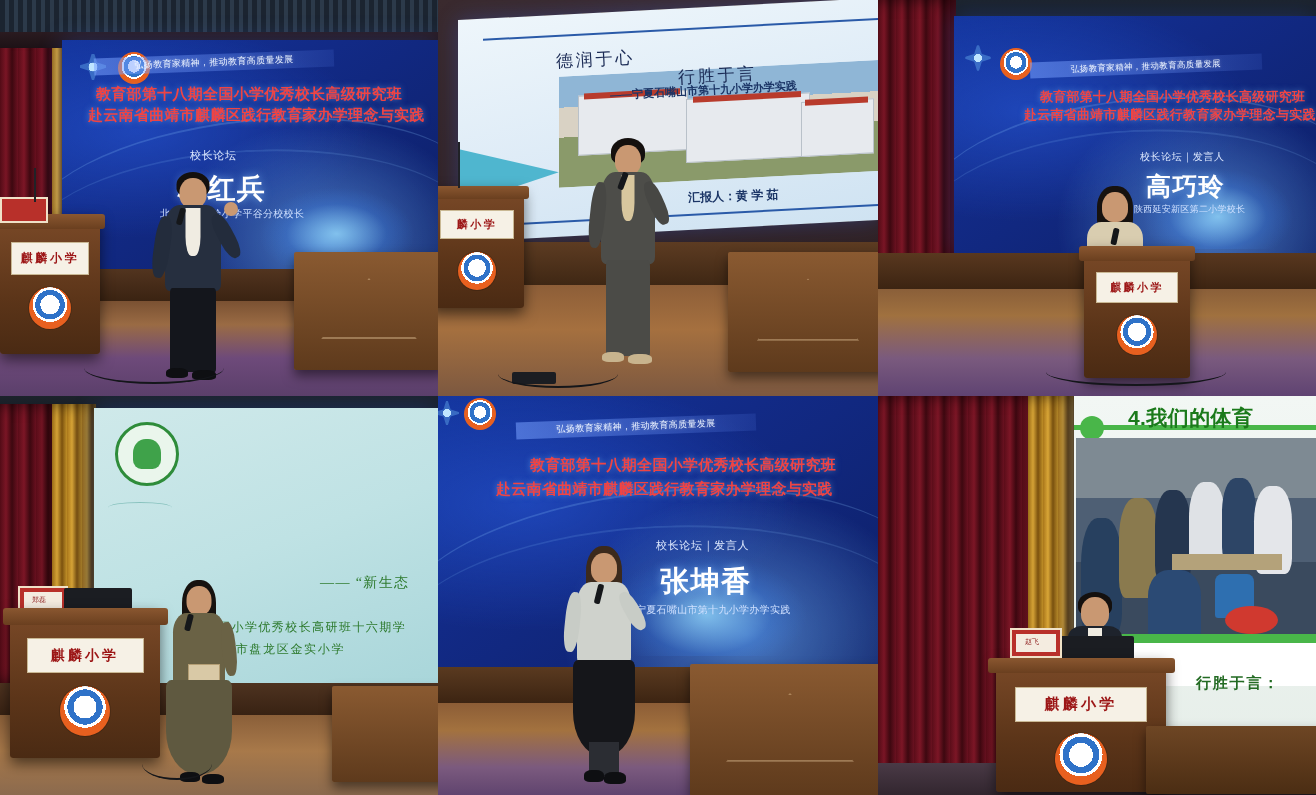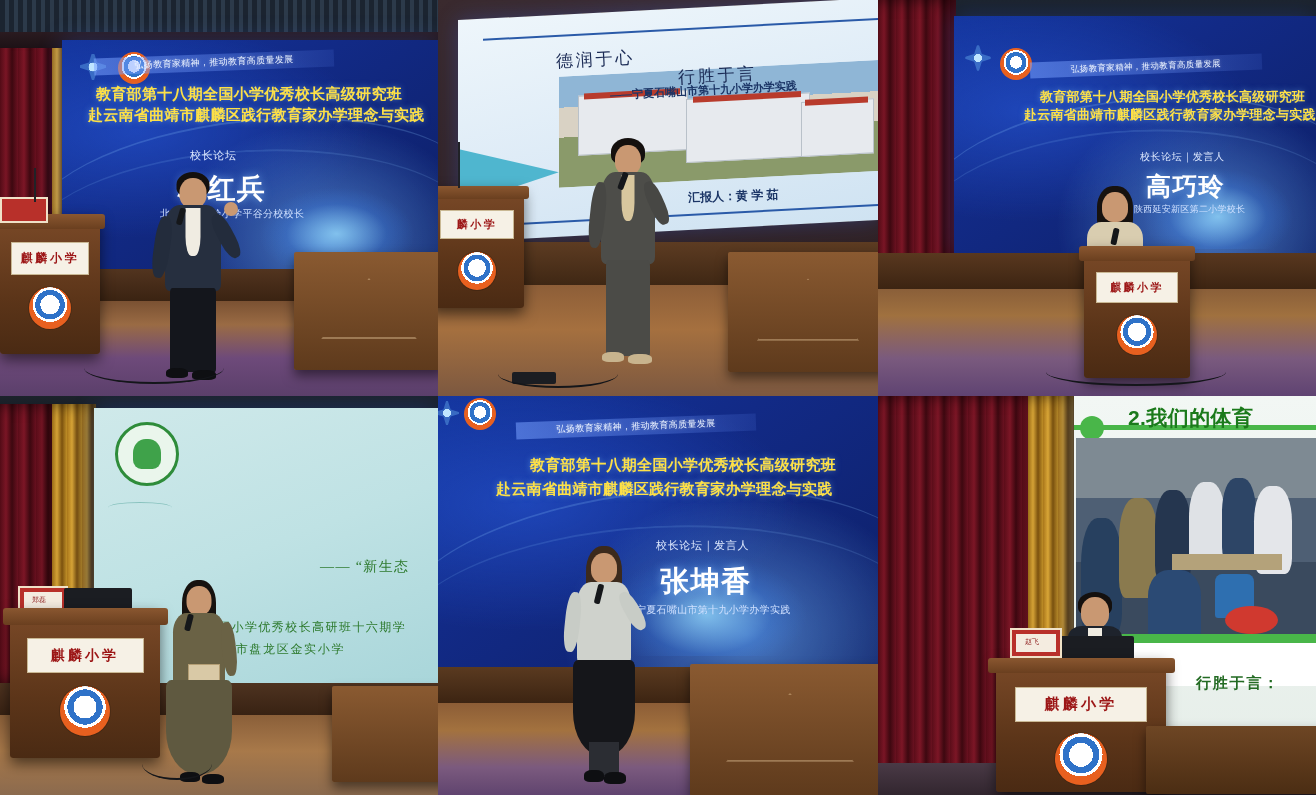--- a/index.html
+++ b/index.html
@@ -49,21 +49,21 @@
     background:radial-gradient(ellipse at 50% 60%,rgba(150,220,255,.75) 0%,rgba(60,140,255,.18) 45%,transparent 70%);}
   .arcs{position:absolute;left:-10%;top:35%;width:120%;height:55%;
     border-top:2px solid rgba(140,200,255,.22);
     border-radius:50%/70% 70% 0 0;transform:rotate(-6deg);}
   .arcs.b{top:48%;border-top-color:rgba(140,200,255,.15);transform:rotate(-3deg);}
 
   .ribbon{position:absolute;color:#eaf2ff;white-space:nowrap;
     background:linear-gradient(90deg,rgba(120,160,255,.55),rgba(90,130,240,.15));
     transform:rotate(-2.2deg);text-align:center;
     letter-spacing:.04em;text-shadow:0 0 4px rgba(255,255,255,.35);}
-  .ttl{position:absolute;color:#fde047;white-space:nowrap;font-weight:bold;
+  .ttl{position:absolute;color:#ef4444;white-space:nowrap;font-weight:bold;
     text-shadow:0 0 6px rgba(120,190,255,.55);letter-spacing:.02em;}
   .sub{position:absolute;color:#dfeaff;white-space:nowrap;letter-spacing:.06em;}
   .name{position:absolute;color:#ffffff;white-space:nowrap;font-weight:bold;
     letter-spacing:.05em;text-shadow:0 0 9px rgba(140,200,255,.75);}
   .role{position:absolute;color:#cfe0ff;white-space:nowrap;letter-spacing:.03em;}
 
   
   .podium{position:absolute;background:linear-gradient(180deg,#7b4a28,#5c3519 60%,#4a2a13);
     border-radius:3px;box-shadow:0 6px 14px rgba(0,0,0,.55);text-align:right;}
   .podium-top{position:absolute;left:-5%;right:-5%;top:0;height:11%;
@@ -302,21 +302,21 @@
     <div class="panel-inner">
       <div class="ceiling plain" style="height:5%;"></div>
       <div class="curtain" style="left:0;width:58px;top:2%;bottom:28%;"></div>
       <div class="curtain gold" style="left:52px;width:44px;top:2%;bottom:30%;"></div>
 
       <div class="screen cyan" style="left:94px;right:0;top:3%;bottom:28%;">
         <div class="logo-ring" style="left:6%;top:5%;width:58px;height:58px;"></div>
         <div style="position:absolute;left:4%;top:34%;width:64px;height:10px;border-top:1px solid rgba(60,150,140,.45);border-radius:50%;"></div>
       </div>
 
-      <div class="green-sub" style="left:320px;top:162px;font-size:14px;letter-spacing:.1em;">——  “新生态</div>
+      <div class="green-sub" style="left:320px;top:178px;font-size:14px;letter-spacing:.1em;">——  “新生态</div>
       <div class="green-sub" style="left:218px;top:223px;font-size:12px;letter-spacing:.12em;">国小学优秀校长高研班十六期学</div>
       <div class="green-sub" style="left:222px;top:245px;font-size:12px;letter-spacing:.14em;">明市盘龙区金实小学</div>
 
       <div class="wall" style="top:72%;height:8%;background:linear-gradient(180deg,#4e3320,#382213);"></div>
       <div class="floor warm" style="top:80%;background:linear-gradient(180deg,#8a5f39,#a8794a 45%,#8b6a4e);"></div>
 
       <div class="box-red" style="left:18px;top:190px;width:46px;height:24px;">
         <div style="position:absolute;inset:4px;background:#f4ece0;"></div>
       </div>
       <div style="position:absolute;left:16px;top:199px;width:46px;text-align:center;font-size:7px;color:#8d1b1b;font-family:'Liberation Serif',serif;">郑磊</div>
@@ -406,21 +406,21 @@
           <div class="grp-p" style="left:74%;top:24%;width:16%;height:44%;background:#e4e6ea;"></div>
           <div class="grp-p" style="left:30%;top:66%;width:22%;height:34%;background:#2b4a74;border-radius:38% 38% 10% 10%;"></div>
           <div style="position:absolute;left:58%;top:68%;width:16%;height:22%;background:#2e6fb0;border-radius:18% 18% 8% 8%;"></div>
           <div style="position:absolute;left:62%;top:84%;width:22%;height:14%;background:#d0392f;border-radius:50%;"></div>
           <div style="position:absolute;left:40%;top:58%;width:46%;height:8%;background:#b4a27a;"></div>
         </div>
         <div class="slide-band" style="left:0;right:0;top:246px;height:44px;"></div>
         <div class="slide-green-bar" style="left:0;right:0;top:238px;height:9px;"></div>
       </div>
 
-      <div class="dark-ttl" style="left:250px;top:8px;font-size:21px;letter-spacing:.02em;">2.我们的体育</div>
+      <div class="dark-ttl" style="left:250px;top:8px;font-size:21px;letter-spacing:.02em;">4.我们的体育</div>
       <div class="dark-ttl2" style="left:318px;top:278px;font-size:15px;">行胜于言：</div>
 
       <div class="floor" style="top:92%;background:linear-gradient(180deg,#4a3a46,#32262f);"></div>
 
       <div class="person" style="left:182px;top:196px;width:70px;height:80px;">
         <div class="hair" style="top:0;width:34px;height:24px;"></div>
         <div class="head" style="top:5px;width:28px;height:31px;"></div>
         <div class="torso" style="top:34px;width:54px;height:44px;background:#1e232c;"></div>
         <div class="shirt" style="top:36px;width:14px;height:24px;"></div>
       </div>

